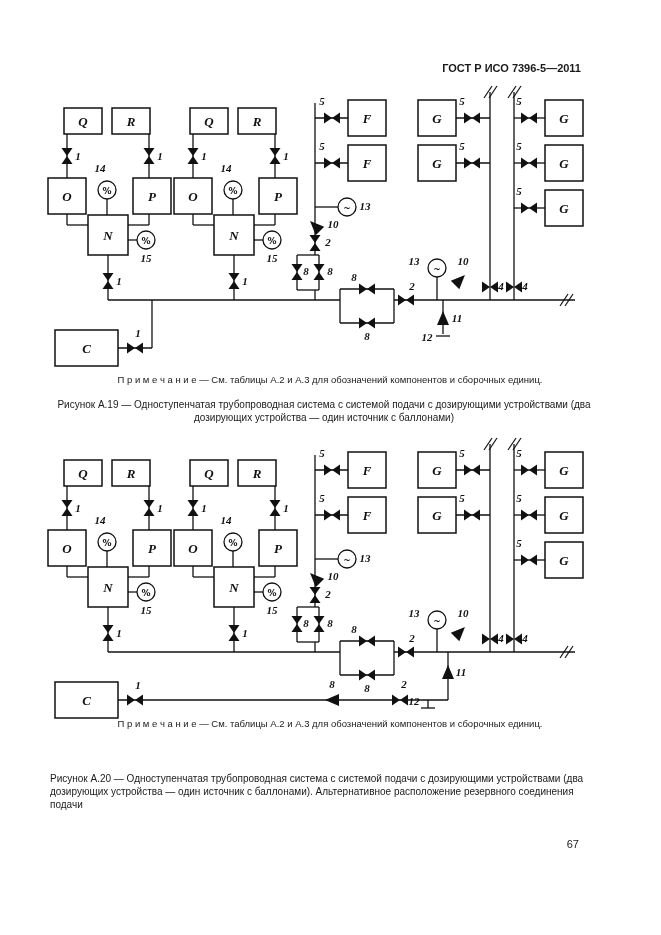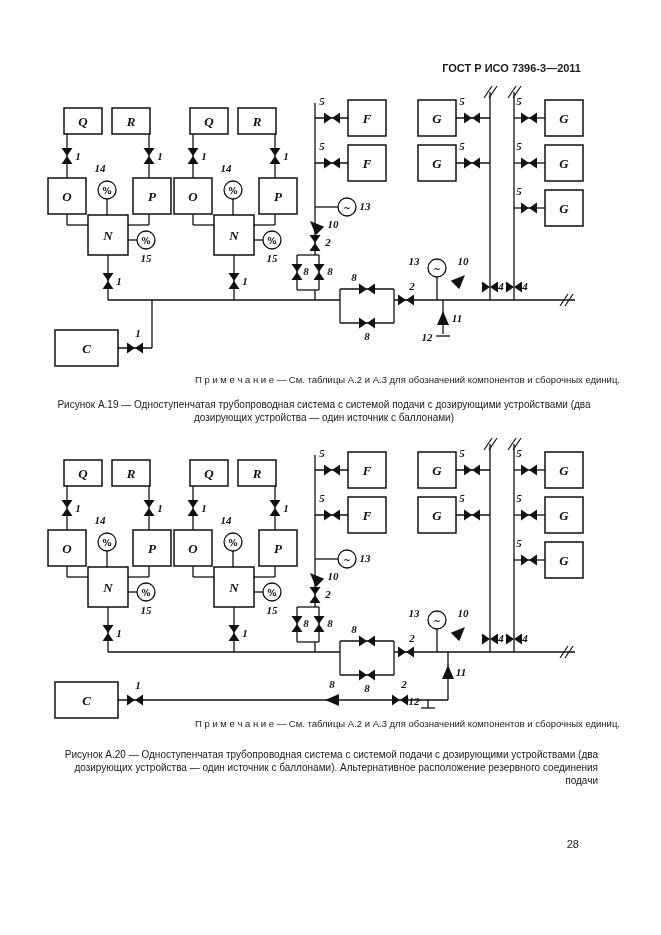--- a/index.html
+++ b/index.html
@@ -2,42 +2,42 @@
 <html><head>
 <meta charset="utf-8">
 <style>
   html,body{margin:0;padding:0;background:#e8e8e8;}
   body{width:661px;height:935px;position:relative;font-family:"Liberation Sans",sans-serif;color:#1a1a1a;}
   .page{position:absolute;inset:0;background:#ffffff;overflow:hidden;}
   .header{position:absolute;top:62px;right:80px;font-size:11px;font-weight:bold;}
   svg.fig{position:absolute;left:40px;width:580px;height:300px;overflow:visible;}
   #fig1{top:85px;}
   #fig2{top:437px;}
-  .note{position:absolute;left:40px;width:580px;text-align:right;font-size:9.5px;}
+  .note{position:absolute;left:40px;width:580px;text-align:center;font-size:9.5px;}
   #note1{top:374px;}
   #note2{top:718px;}
   .caption{position:absolute;left:50px;width:548px;font-size:10px;line-height:13px;text-align:center;}
   #cap1{top:398px;}
-  #cap2{top:748px;text-align:right;}
+  #cap2{top:772px;text-align:left;}
   .pagenum{position:absolute;top:838px;right:82px;font-size:11px;}
   
   .pipe{stroke:#111;stroke-width:1.3;fill:none;}
   .cbox{fill:#fff;stroke:#111;stroke-width:1.5;}
   .valve{fill:#111;stroke:none;}
   .gauge{fill:#fff;stroke:#111;stroke-width:1.3;}
   .brk line{stroke:#111;stroke-width:1.2;}
   .bl{font:italic bold 13px "Liberation Serif",serif;text-anchor:middle;fill:#111;}
   .nl{font:italic bold 11px "Liberation Serif",serif;text-anchor:middle;fill:#111;}
   .gl{font:bold 9px "DejaVu Sans",sans-serif;text-anchor:middle;fill:#111;}
 </style>
 </head>
 <body>
 
 <div class="page">
-  <div class="header">ГОСТ Р ИСО 7396-3—2011</div>
+  <div class="header">ГОСТ Р ИСО 7396-5—2011</div>
 
   <svg id="fig1" class="fig" viewBox="40 85 580 300">
       <line x1="67" y1="134" x2="67" y2="178" class="pipe"></line>
       <line x1="149" y1="134" x2="149" y2="178" class="pipe"></line>
       <line x1="107" y1="199" x2="107" y2="215" class="pipe"></line>
       <line x1="67" y1="214" x2="67" y2="225" class="pipe"></line>
       <line x1="67" y1="225" x2="88" y2="225" class="pipe"></line>
       <line x1="149" y1="214" x2="149" y2="225" class="pipe"></line>
       <line x1="128" y1="225" x2="149" y2="225" class="pipe"></line>
       <line x1="128" y1="240" x2="137" y2="240" class="pipe"></line>
@@ -459,14 +459,14 @@
       <text x="332" y="336" class="nl">8</text>
       <path d="M392,342.5 L392,353.5 L400,348 Z M408,342.5 L408,353.5 L400,348 Z" class="valve"></path>
       <text x="404" y="336" class="nl">2</text>
       <text x="414" y="353" class="nl">12</text>
       <path d="M-6,7 L6,7 L0,-7 Z" transform="translate(448,320) rotate(0)" class="valve"></path>
       <text x="461" y="324" class="nl">11</text>
     </svg>
   <div class="note" id="note2">П р и м е ч а н и е — См. таблицы А.2 и А.3 для обозначений компонентов и сборочных единиц.</div>
   <div class="caption" id="cap2">Рисунок А.20 — Одноступенчатая трубопроводная система с системой подачи с дозирующими устройствами (два дозирующих устройства — один источник с баллонами). Альтернативное расположение резервного соединения подачи</div>
 
-  <div class="pagenum">28</div>
+  <div class="pagenum">67</div>
 </div>
 
 </body></html>

